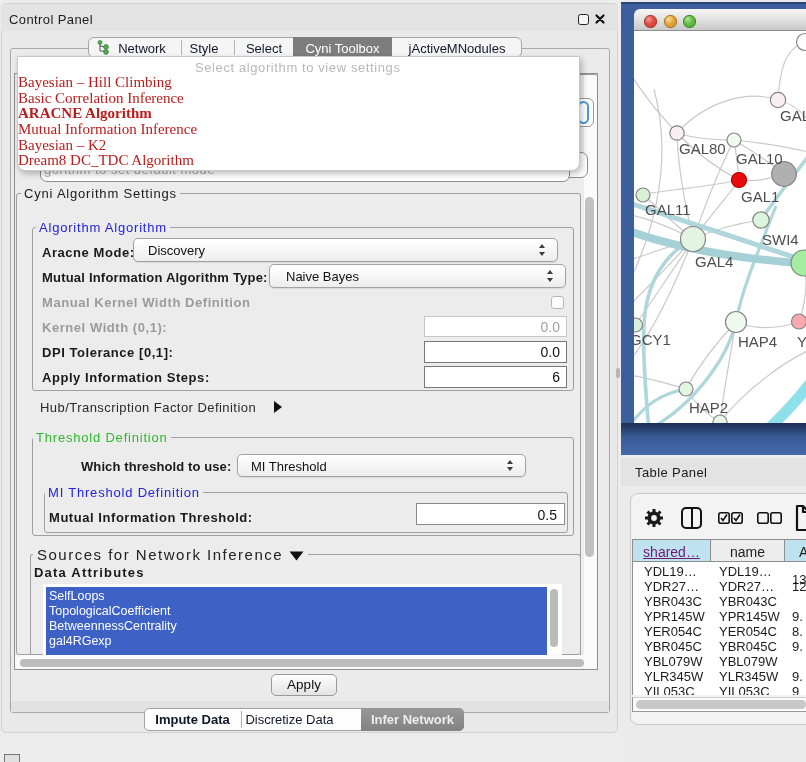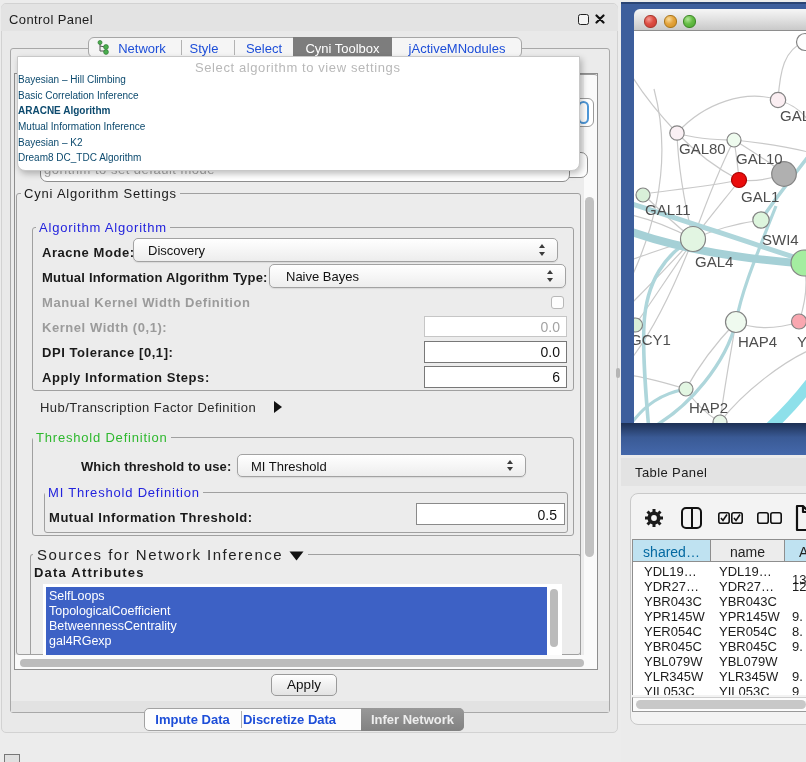--- a/index.html
+++ b/index.html
@@ -12,22 +12,22 @@
          background:linear-gradient(180deg,#ffffff 0%,#f7f7f7 45%,#ededed 100%);
          box-shadow:0 1px 1px rgba(0,0,0,0.08);}
   .cotx{position:absolute;font-size:13px;color:#111;top:4px;white-space:nowrap;}
   .aru{position:absolute;width:0;height:0;border-left:3.5px solid transparent;border-right:3.5px solid transparent;border-bottom:4.5px solid #3c3c3c;}
   .ard{position:absolute;width:0;height:0;border-left:3.5px solid transparent;border-right:3.5px solid transparent;border-top:4.5px solid #3c3c3c;}
   .fld{position:absolute;box-sizing:border-box;background:#fff;font-size:14px;color:#111;
        text-align:right;white-space:nowrap;}
   .grp{position:absolute;box-sizing:border-box;border:1px solid #a0a0a0;border-radius:3px;}
   .gtt{position:absolute;font-size:13px;letter-spacing:0.8px;background:#ececec;padding:0 3px;white-space:nowrap;}
   .ltxt{position:absolute;color:#fff;font-size:12.5px;white-space:nowrap;}
-  .ptx{position:absolute;font-size:10px;color:#0c4a6e;white-space:nowrap;}
-  .seg{position:absolute;font-size:13px;color:#1d4ed8;text-align:center;}
+  .ptx{position:absolute;font-size:15px;color:#b91c1c;white-space:nowrap;font-family:Liberation Serif, serif;}
+  .seg{position:absolute;font-size:13px;color:#0f172a;text-align:center;}
 </style>
 </head>
 <body>
 
 <div class="ab" id="cpwin" style="left:1px;top:3px;width:617px;height:730px;background:#e9e9e9;border-radius:5px;border:1px solid #d2d2d2;box-sizing:border-box;"></div>
 <div class="ab" style="left:1px;top:4px;width:617px;height:27px;background:#e3e3e3;border-radius:5px 5px 0 0;"></div>
 <div class="ab" style="left:9px;top:12px;font-size:13px;letter-spacing:0.4px;color:#1c1c1c;">Control Panel</div>
 
 <div class="ab" style="left:578px;top:14px;width:9px;height:9px;border:1.5px solid #222;border-radius:2.5px;background:#f4f4f4;"></div>
 <svg class="ab" style="left:595px;top:14px;" width="10" height="10" viewBox="0 0 10 10">
@@ -127,21 +127,21 @@
 <div class="ltxt" style="left:49px;top:634px;">gal4RGexp</div>
 <div class="ab" style="left:550px;top:589px;width:8px;height:58px;background:#bbbbbb;border-radius:4px;"></div>
 
 <div class="ab" style="left:271px;top:674px;width:66px;height:22px;border:1px solid #9a9a9a;border-radius:5px;background:linear-gradient(180deg,#ffffff,#f0f0f0 50%,#e3e3e3);box-sizing:border-box;text-align:center;font-size:13.5px;color:#111;padding-top:2px;">Apply</div>
 
 <div class="ab" style="left:11px;top:701px;width:598px;height:11px;background:#e2e2e2;"></div>
 <div class="ab" style="left:144px;top:708px;width:320px;height:23px;background:#fdfdfd;border:1px solid #a2a2a2;border-radius:5px;box-sizing:border-box;"></div>
 <div class="ab" style="left:241px;top:711px;width:1px;height:17px;background:#b0b0b0;"></div>
 <div class="ab" style="left:361px;top:708px;width:103px;height:23px;background:linear-gradient(180deg,#989898,#828282);border-radius:0 5px 5px 0;"></div>
 <div class="seg" style="left:144px;top:712px;width:97px;font-weight:bold;">Impute Data</div>
-<div class="seg" style="left:241px;top:712px;width:97px;font-weight:bold;">Discretize Data</div>
+<div class="seg" style="left:241px;top:712px;width:97px;font-weight:normal;">Discretize Data</div>
 <div class="seg" style="left:361px;top:712px;width:103px;font-weight:bold;color:#ededed;">Infer Network</div>
 
 <div class="ab" style="left:4px;top:754px;width:16px;height:12px;border:1.5px solid #777;background:#e0e0e0;box-sizing:border-box;"></div>
 
 <div class="ab" style="left:540px;top:74px;width:58px;height:95px;border-top:1px solid #9a9a9a;border-radius:0 4px 0 0;box-sizing:border-box;"></div>
 <div class="ab" style="left:520px;top:98px;width:74px;height:29px;background:#fff;border:1px solid #9a9a9a;border-radius:6px;box-sizing:border-box;"></div>
 <div class="ab" style="left:578px;top:101px;width:11px;height:23px;background:#fff;border:2.5px solid #4e97d7;border-radius:6px;box-sizing:border-box;"></div>
 <div class="ab" style="left:520px;top:152px;width:68px;height:26px;background:#fff;border:1.5px solid #8d8d8d;border-radius:7px;box-sizing:border-box;"></div>
 <div class="ab" style="left:40px;top:156px;width:530px;height:26px;background:#fff;border:1.5px solid #8d8d8d;border-radius:7px;box-sizing:border-box;"></div>
 <div class="ab" style="left:44px;top:162px;font-size:13px;letter-spacing:0.5px;color:#a8a8a8;">gorithm to set default mode</div>
@@ -271,21 +271,21 @@
 
 <svg class="ab" style="left:795px;top:504px;" width="14" height="28" viewBox="0 0 14 28">
   <path d="M2 2 L8 2 L14 8 L14 26 L2 26 Z M8 2 L8 8 L14 8" fill="none" stroke="#111" stroke-width="2.2" stroke-linejoin="round"></path>
 </svg>
 
 <div class="ab" style="left:632px;top:539px;width:174px;height:23px;background:#ececec;border:1px solid #8e8e8e;border-right:none;box-sizing:border-box;"></div>
 <div class="ab" style="left:633px;top:540px;width:77px;height:21px;background:#bfe2f1;"></div>
 <div class="ab" style="left:784px;top:540px;width:22px;height:21px;background:#bfe2f1;"></div>
 <div class="ab" style="left:710px;top:539px;width:1px;height:23px;background:#8e8e8e;"></div>
 <div class="ab" style="left:784px;top:539px;width:1px;height:23px;background:#8e8e8e;"></div>
-<div class="ab" style="left:633px;top:544px;width:77px;text-align:center;font-size:14px;color:#0369a1;">shared…</div>
+<div class="ab" style="left:633px;top:544px;width:77px;text-align:center;font-size:14px;color:#701a75;text-decoration:underline;">shared…</div>
 <div class="ab" style="left:711px;top:544px;width:73px;text-align:center;font-size:14px;color:#222;">name</div>
 <div class="ab" style="left:799px;top:544px;font-size:14px;color:#222;">A</div>
 
 <div class="ab" style="left:632px;top:562px;width:174px;height:133px;background:#fff;border-left:1px solid #8e8e8e;box-sizing:border-box;overflow:hidden;" id="tbody">
   <div style="position:relative;font-size:13px;color:#1c1c1c;">
     <div style="position:absolute;left:11px;top:2px;">YDL19…</div>
       <div style="position:absolute;left:86px;top:2px;">YDL19…</div>
       <div style="position:absolute;left:159px;top:2px;margin-top:8px;">13</div>
     <div style="position:absolute;left:11px;top:17px;">YDR27…</div>
       <div style="position:absolute;left:86px;top:17px;">YDR27…</div>

